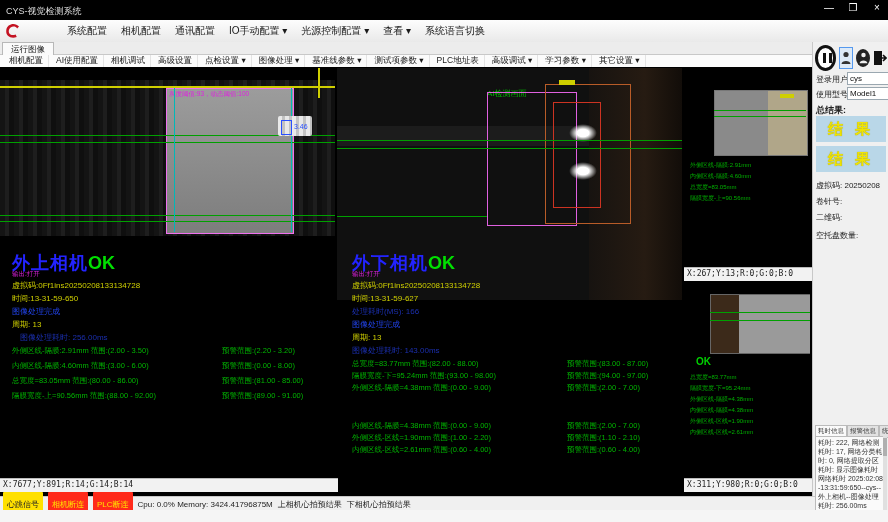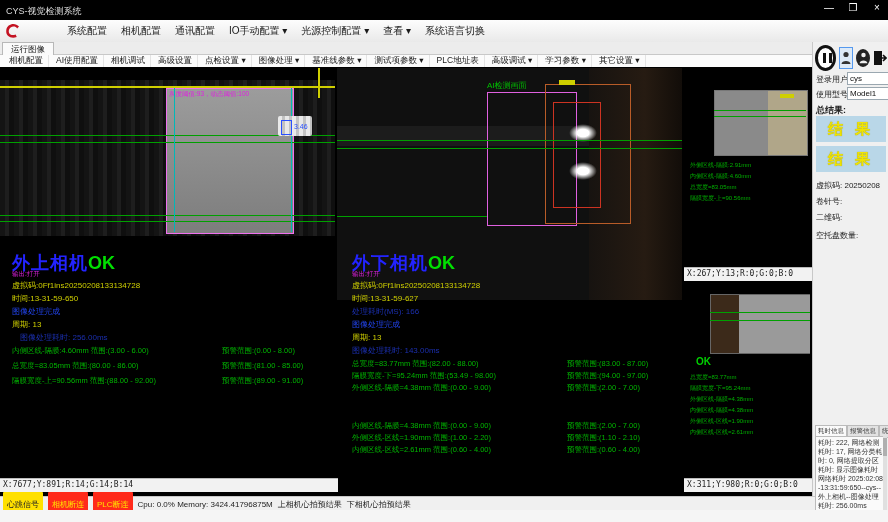--- a/index.html
+++ b/index.html
@@ -160,40 +160,44 @@
         <span>外上相机</span><span class="cam-ok">OK</span>
       </div>
       <span class="t-magenta" style="left:12px;top:202px;">输出:打开</span>
       <span class="t-yellow" style="left:12px;top:212px;">虚拟码:0Ff1ins20250208133134728</span>
       <span class="t-yellow" style="left:12px;top:225px;">时间:13-31-59-650</span>
       <span class="t-blue" style="left:12px;top:238px;">图像处理完成</span>
       <span class="t-yellow" style="left:12px;top:251px;">周期: 13</span>
       <span class="t-dblue" style="left:12px;top:264px;margin-left:8px;">图像处理耗时: 256.00ms</span>
       <div class="meas" style="left:12px;top:278px;width:320px;">
           <div class="meas-row">
+          <span class="m-left">外侧区线-隔膜:2.91mm 范围:(2.00 - 3.50)</span>
+          <span class="m-right">预警范围:(2.20 - 3.20)</span>
+        </div>
+          <div class="meas-row">
           <span class="m-left">内侧区线-隔膜:4.60mm 范围:(3.00 - 6.00)</span>
           <span class="m-right">预警范围:(0.00 - 8.00)</span>
         </div>
           <div class="meas-row">
           <span class="m-left">总宽度=83.05mm 范围:(80.00 - 86.00)</span>
           <span class="m-right">预警范围:(81.00 - 85.00)</span>
         </div>
           <div class="meas-row">
           <span class="m-left">隔膜宽度-上=90.56mm 范围:(88.00 - 92.00)</span>
           <span class="m-right">预警范围:(89.00 - 91.00)</span>
         </div>
         </div>
     </div>
     <div class="footerbar" style="left:0;top:411px;width:335px;height:13px;">X:7677;Y:891;R:14;G:14;B:14</div>
 
     <div class="panel" style="left:337px;top:1px;width:345px;height:410px;">
       <div class="abs" style="left:0;top:0;width:345px;height:232px;background:#101010;"></div>
       <div class="abs" style="left:0;top:58px;width:345px;height:20px;background:#1c1c1c;"></div>
       <div class="abs" style="left:252px;top:0;width:93px;height:232px;background:linear-gradient(90deg,#171310,#261b12 60%,#120d09);"></div>
-      <span class="abs" style="left:150px;top:12px;font-size:8px;color:#00c000;">AI检测画面</span>
+      <span class="abs" style="left:150px;top:20px;font-size:8px;color:#00c000;">AI检测画面</span>
       <div class="abs" style="left:150px;top:24px;width:88px;height:132px;border:1px solid #e060e0;"></div>
       <div class="abs" style="left:208px;top:16px;width:84px;height:138px;border:1px solid #b85c28;"></div>
       <div class="abs" style="left:216px;top:34px;width:46px;height:104px;border:1px solid #cc3322;"></div>
       <div class="abs" style="left:232px;top:56px;width:28px;height:18px;background:radial-gradient(ellipse,#fff 0 30%,rgba(255,255,255,0) 70%);"></div>
       <div class="abs" style="left:232px;top:94px;width:28px;height:18px;background:radial-gradient(ellipse,#fff 0 30%,rgba(255,255,255,0) 70%);"></div>
       <div class="gline" style="left:0;top:72px;width:345px;"></div>
       <div class="gline" style="left:0;top:80px;width:345px;"></div>
       <div class="gline" style="left:0;top:148px;width:150px;"></div>
       <div class="yline" style="left:222px;top:12px;width:16px;height:5px;"></div>
 
@@ -206,21 +210,21 @@
       <span class="t-dblue" style="left:15px;top:238px;">处理耗时(MS): 166</span>
       <span class="t-blue" style="left:15px;top:251px;">图像处理完成</span>
       <span class="t-yellow" style="left:15px;top:264px;">周期: 13</span>
       <span class="t-dblue" style="left:15px;top:277px;">图像处理耗时: 143.00ms</span>
       <div class="meas" style="left:15px;top:291px;width:330px;">
           <div class="meas-row" style="height:12px;">
           <span class="m-left">总宽度=83.77mm 范围:(82.00 - 88.00)</span>
           <span class="m-right" style="left:215px;">预警范围:(83.00 - 87.00)</span>
         </div>
           <div class="meas-row" style="height:12px;">
-          <span class="m-left">隔膜宽度-下=95.24mm 范围:(53.49 - 98.00)</span>
+          <span class="m-left">隔膜宽度-下=95.24mm 范围:(93.00 - 98.00)</span>
           <span class="m-right" style="left:215px;">预警范围:(94.00 - 97.00)</span>
         </div>
           <div class="meas-row" style="height:12px;">
           <span class="m-left">外侧区线-隔膜=4.38mm 范围:(0.00 - 9.00)</span>
           <span class="m-right" style="left:215px;">预警范围:(2.00 - 7.00)</span>
         </div>
           <div class="meas-row" style="height:12px;margin-top:26px;">
           <span class="m-left">内侧区线-隔膜=4.38mm 范围:(0.00 - 9.00)</span>
           <span class="m-right" style="left:215px;">预警范围:(2.00 - 7.00)</span>
         </div>

